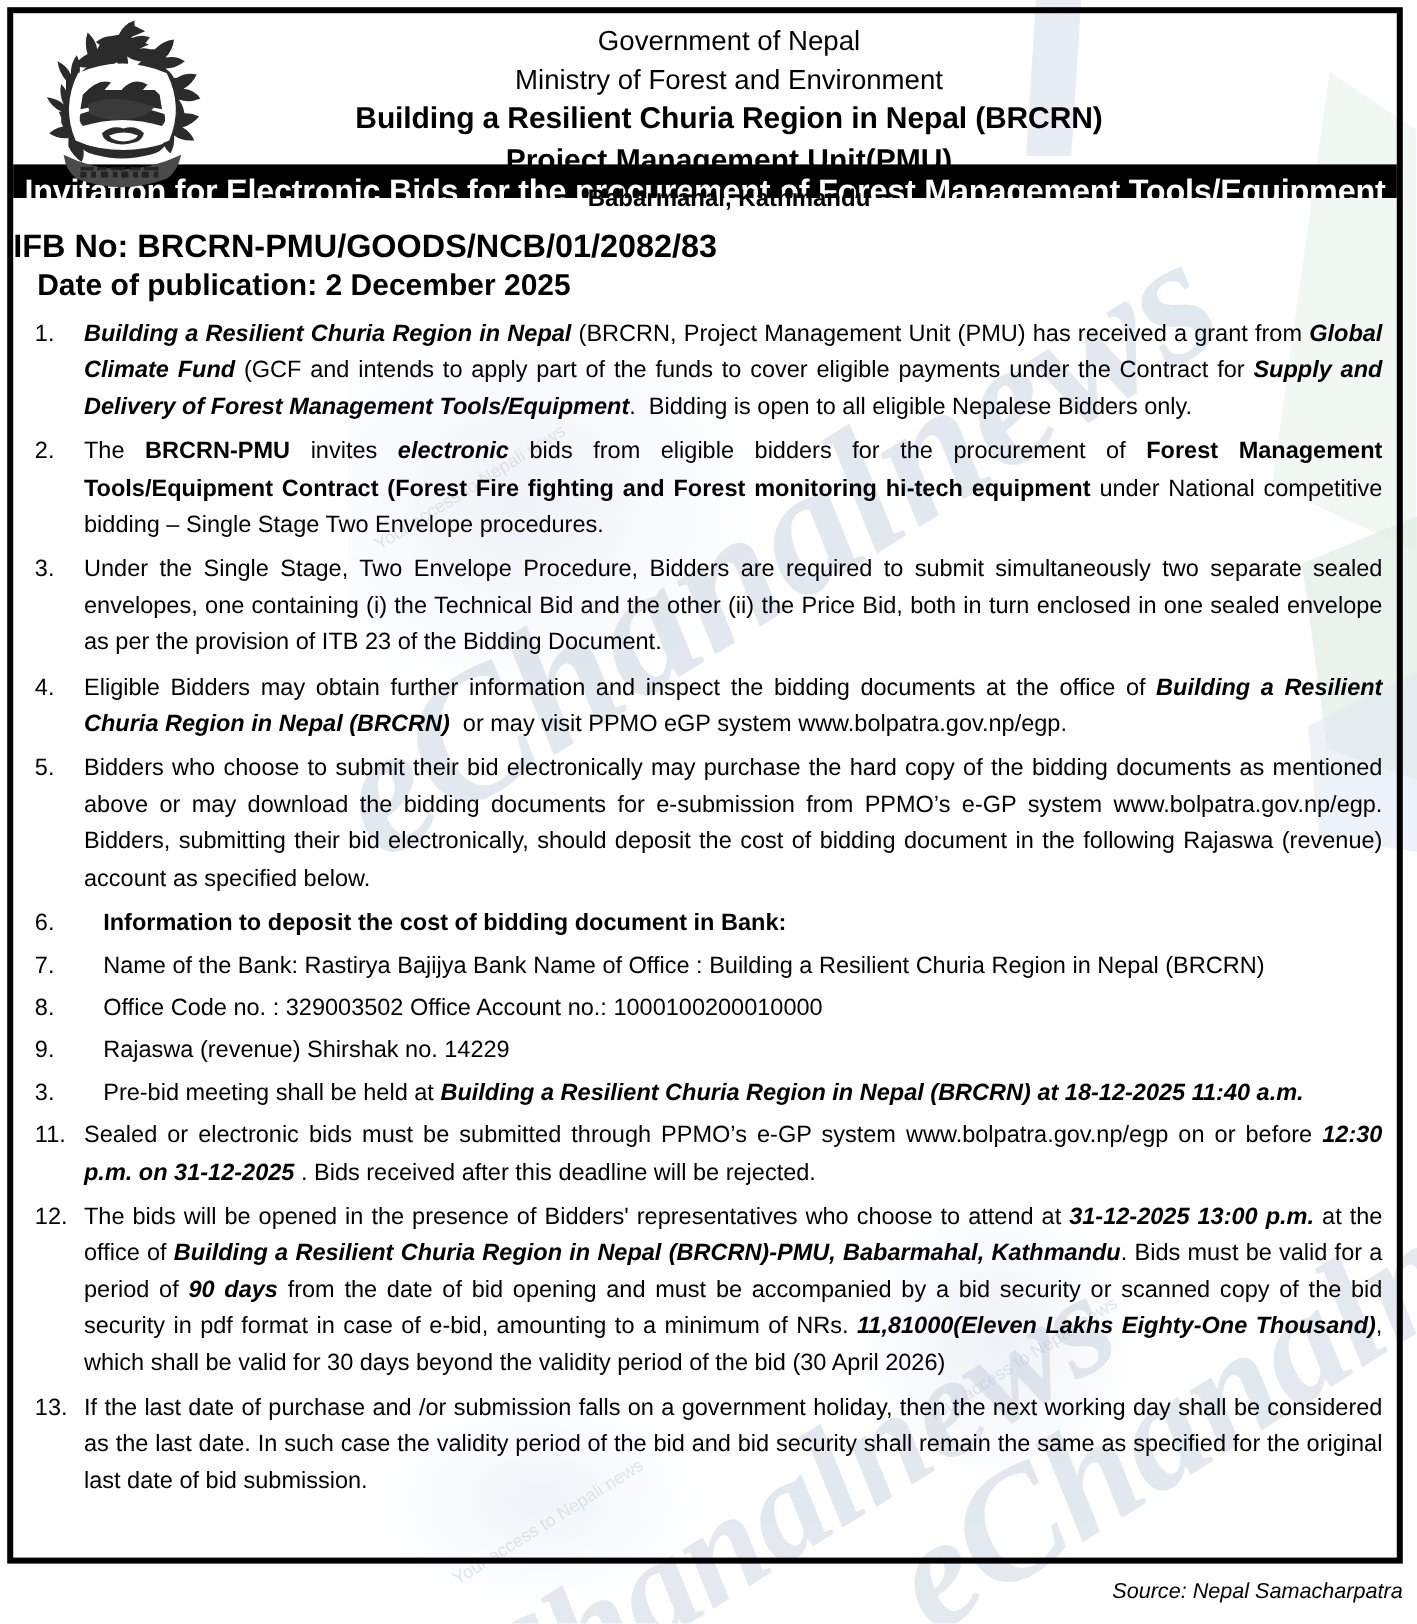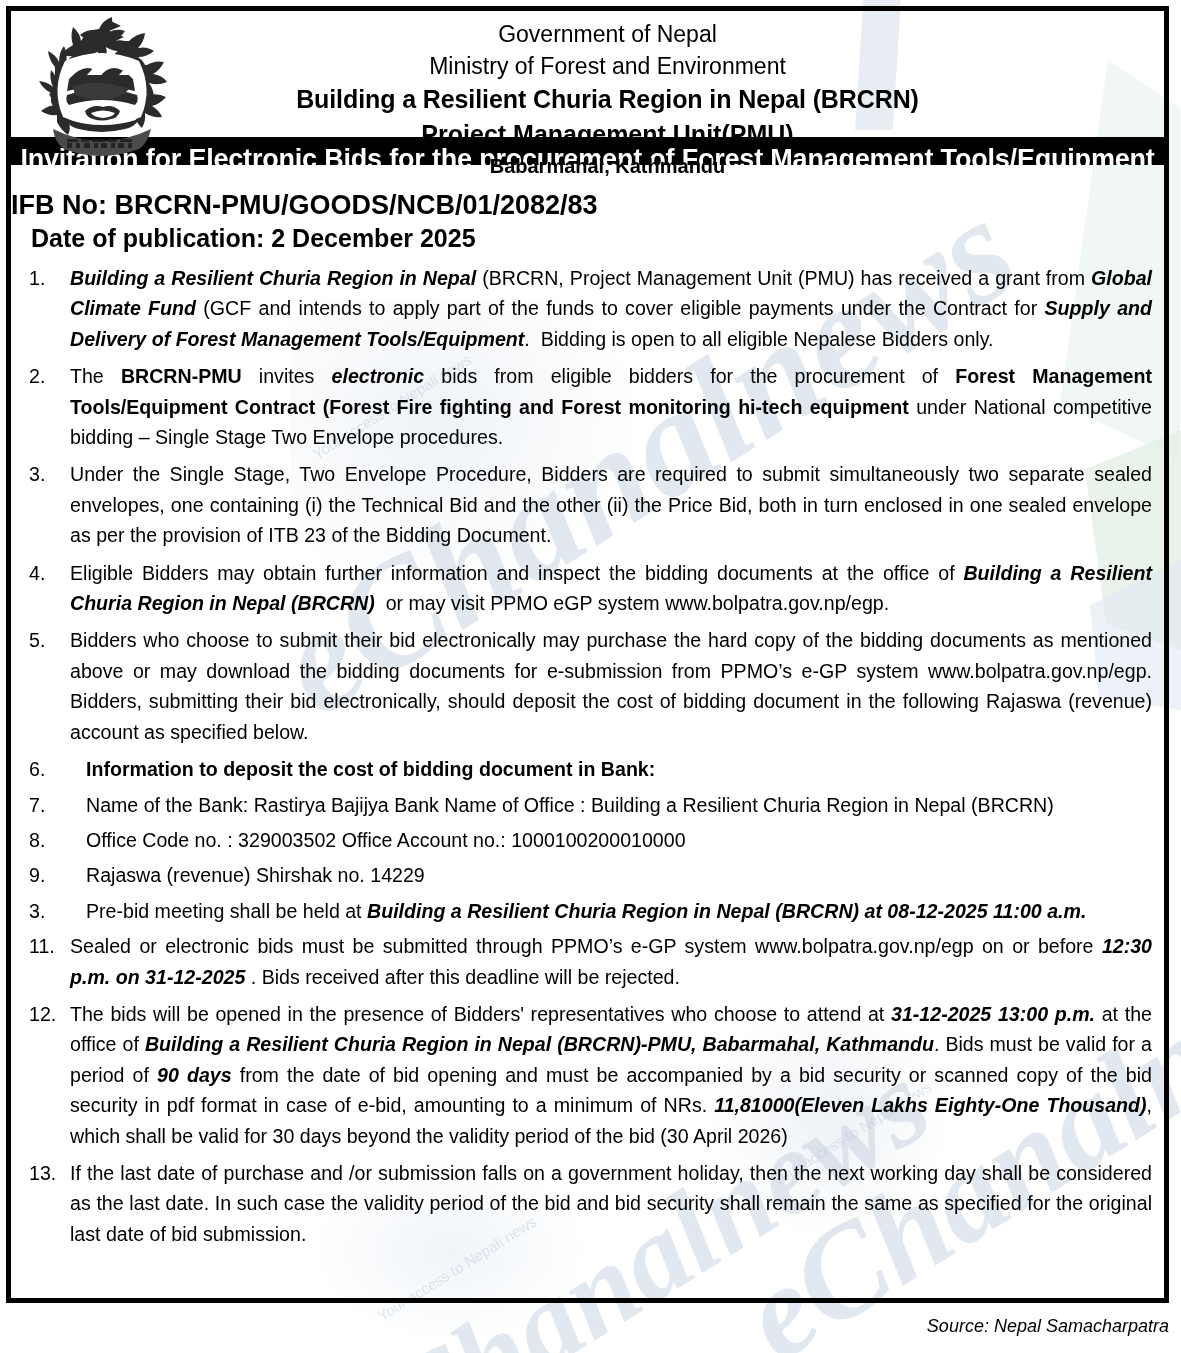--- a/index.html
+++ b/index.html
@@ -322,21 +322,21 @@
       <span class="body">Office Code no. : 329003502   Office Account no.: 1000100200010000</span>
     </li>
 
     <li class="tight nojust">
       <span class="num">9.</span>
       <span class="body">Rajaswa (revenue) Shirshak no. 14229</span>
     </li>
 
     <li class="tight nojust">
       <span class="num">3.</span>
-      <span class="body">Pre-bid meeting shall be held at <span class="bi">Building a Resilient Churia Region in Nepal (BRCRN) at 08-12-2025 11:00 a.m.</span></span>
+      <span class="body">Pre-bid meeting shall be held at <span class="bi">Building a Resilient Churia Region in Nepal (BRCRN) at 18-12-2025 11:40 a.m.</span></span>
     </li>
 
     <li>
       <span class="num">11.</span>
       <span class="body">Sealed or electronic bids must be submitted through PPMO’s e-GP system www.bolpatra.gov.np/egp on or before <span class="bi">12:30 p.m. on 31-12-2025</span> . Bids received after this deadline will be rejected.</span>
     </li>
 
     <li>
       <span class="num">12.</span>
       <span class="body">The bids will be opened in the presence of Bidders' representatives who choose to attend at <span class="bi">31-12-2025 13:00 p.m.</span> at the office of <span class="bi">Building a Resilient Churia Region in Nepal (BRCRN)-PMU, Babarmahal, Kathmandu</span>. Bids must be valid for a period of <span class="bi">90 days</span> from the date of bid opening and must be accompanied by a bid security or scanned copy of the bid security in pdf format in case of e-bid, amounting to a minimum of NRs. <span class="bi">11,81000(Eleven Lakhs Eighty-One Thousand)</span>, which shall be valid for 30 days beyond the validity period of the bid (30 April 2026)</span>

